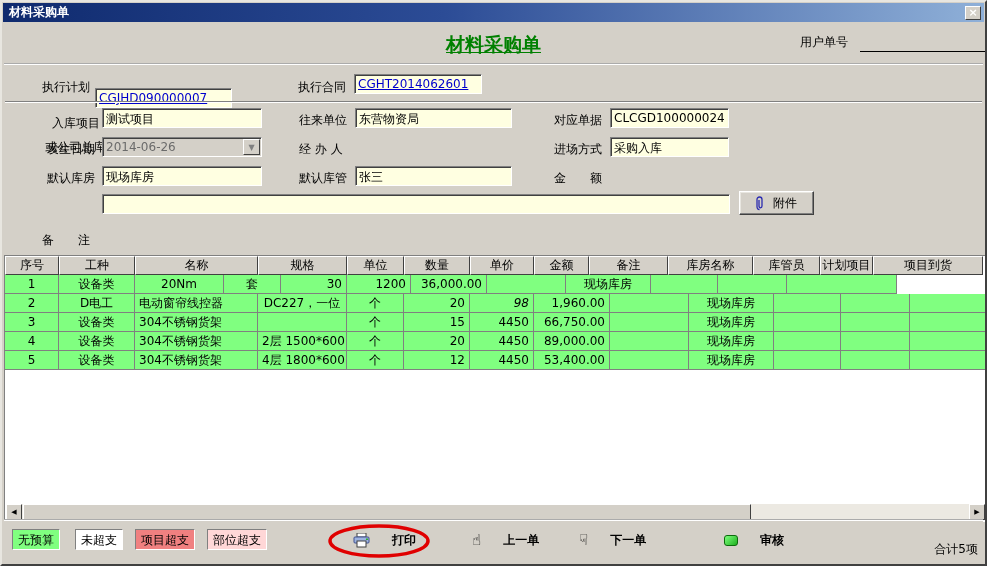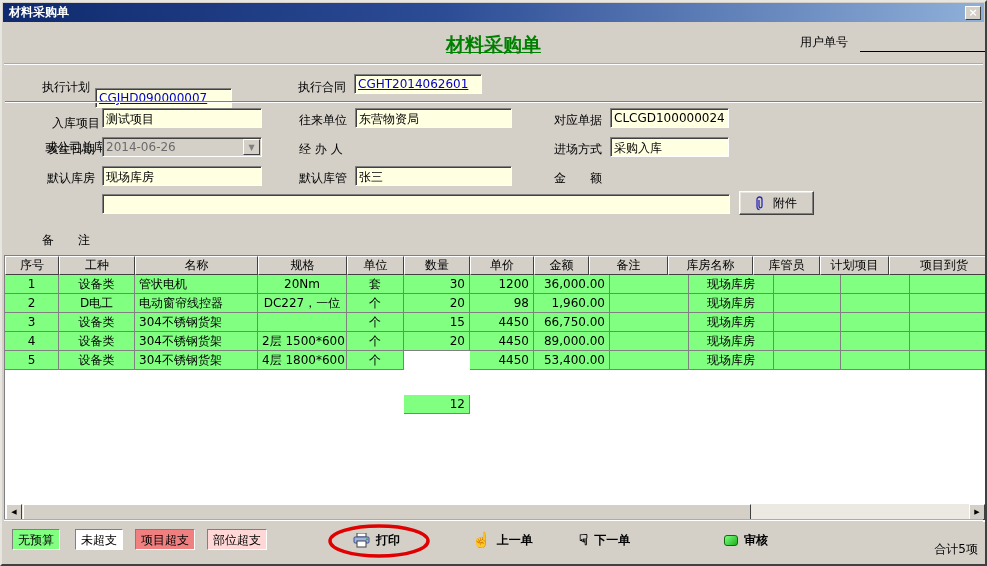--- a/index.html
+++ b/index.html
@@ -80,22 +80,22 @@
     position:absolute; left:17px; top:0; width:728px; height:16px; background:#d4d0c8;
     border:1px solid; border-color:#fff #404040 #404040 #fff; cursor:pointer;
   }
   
   #footer { position:absolute; left:2px; right:2px; bottom:2px; height:43px;
     border-top:2px groove #fff; background:#d4d0c8; }
   .legend {
     position:absolute; top:8px; height:21px; padding:2px 5px;
     border:1px solid; border-color:#808080 #fff #fff #808080; line-height:16px;
   }
-  .foot-act { position:absolute; top:11px; display:flex; align-items:center; gap:6px;
-    font-weight:bold; cursor:pointer;font-family:Liberation Serif, serif; }
+  .foot-act { position:absolute; top:11px; display:flex; align-items:center; gap:22px;
+    font-weight:bold; cursor:pointer; }
   .hand-icon { font-size:15px; line-height:15px; }
   .audit-dot { width:14px; height:11px; background:linear-gradient(135deg,#7dff7d,#1faf1f);
     border:1px solid #0c6b0c; border-radius:3px; }
   .annot { position:absolute; pointer-events:none; }
   .total { position:absolute; right:5px; bottom:4px; }
   .two-line { text-align:right; line-height:12px; }
 </style>
 </head>
 <body>
 
@@ -159,47 +159,46 @@
         <div class="hcell" style="width: 76px; text-align: center;">工种</div>
         <div class="hcell" style="width: 123px; text-align: center;">名称</div>
         <div class="hcell" style="width: 89px; text-align: center;">规格</div>
         <div class="hcell" style="width: 57px; text-align: center;">单位</div>
         <div class="hcell" style="width: 66px; text-align: center;">数量</div>
         <div class="hcell" style="width: 64px; text-align: center;">单价</div>
         <div class="hcell" style="width: 55px; text-align: center;">金额</div>
         <div class="hcell" style="width: 79px; text-align: center;">备注</div>
         <div class="hcell" style="width: 85px; text-align: center;">库房名称</div>
         <div class="hcell" style="width: 67px; text-align: center;">库管员</div>
-        <div class="hcell" style="width: 69px; text-align: center;">计划项目</div>
+        <div class="hcell" style="width: 53px; text-align: center;">计划项目</div>
         <div class="hcell" style="width: 110px; text-align: center;">项目到货</div>
       </div>
     <div id="tbody">
         <div class="trow">
           <div class="tcell" style="width: 54px; text-align: center;">1</div>
           <div class="tcell" style="width: 76px; text-align: center;">设备类</div>
-          <div class="tcell" style="width: 123px; text-align: left;">管状电机</div>
           <div class="tcell" style="width: 89px; text-align: center;">20Nm</div>
           <div class="tcell" style="width: 57px; text-align: center;">套</div>
           <div class="tcell" style="width: 66px; text-align: right;">30</div>
           <div class="tcell" style="width: 64px; text-align: right;">1200</div>
           <div class="tcell" style="width: 76px; text-align: right;">36,000.00</div>
           <div class="tcell" style="width: 79px; text-align: left;"></div>
           <div class="tcell" style="width: 85px; text-align: center;">现场库房</div>
           <div class="tcell" style="width: 67px; text-align: center;"></div>
           <div class="tcell" style="width: 69px; text-align: center;"></div>
           <div class="tcell" style="width: 110px; text-align: center;"></div>
         </div>
         <div class="trow">
           <div class="tcell" style="width: 54px; text-align: center;">2</div>
           <div class="tcell" style="width: 76px; text-align: center;">D电工</div>
           <div class="tcell" style="width: 123px; text-align: left;">电动窗帘线控器</div>
           <div class="tcell" style="width: 89px; text-align: center;">DC227，一位</div>
           <div class="tcell" style="width: 57px; text-align: center;">个</div>
           <div class="tcell" style="width: 66px; text-align: right;">20</div>
-          <div class="tcell" style="width: 64px; text-align: right;">98</div>
+          <div class="tcell" style="width: 64px; text-align: right; font-style: italic;">98</div>
           <div class="tcell" style="width: 76px; text-align: right;">1,960.00</div>
           <div class="tcell" style="width: 79px; text-align: left;"></div>
           <div class="tcell" style="width: 85px; text-align: center;">现场库房</div>
           <div class="tcell" style="width: 67px; text-align: center;"></div>
           <div class="tcell" style="width: 69px; text-align: center;"></div>
           <div class="tcell" style="width: 110px; text-align: center;"></div>
         </div>
         <div class="trow">
           <div class="tcell" style="width: 54px; text-align: center;">3</div>
           <div class="tcell" style="width: 76px; text-align: center;">设备类</div>
@@ -229,21 +228,21 @@
           <div class="tcell" style="width: 67px; text-align: center;"></div>
           <div class="tcell" style="width: 69px; text-align: center;"></div>
           <div class="tcell" style="width: 110px; text-align: center;"></div>
         </div>
         <div class="trow">
           <div class="tcell" style="width: 54px; text-align: center;">5</div>
           <div class="tcell" style="width: 76px; text-align: center;">设备类</div>
           <div class="tcell" style="width: 123px; text-align: left;">304不锈钢货架</div>
           <div class="tcell" style="width: 89px; text-align: center;">4层 1800*600</div>
           <div class="tcell" style="width: 57px; text-align: center;">个</div>
-          <div class="tcell" style="width: 66px; text-align: right; margin-top: 44px;">12</div>
+          <div class="tcell" style="width: 66px; text-align: right;">12</div>
           <div class="tcell" style="width: 64px; text-align: right;">4450</div>
           <div class="tcell" style="width: 76px; text-align: right;">53,400.00</div>
           <div class="tcell" style="width: 79px; text-align: left;"></div>
           <div class="tcell" style="width: 85px; text-align: center;">现场库房</div>
           <div class="tcell" style="width: 67px; text-align: center;"></div>
           <div class="tcell" style="width: 69px; text-align: center;"></div>
           <div class="tcell" style="width: 110px; text-align: center;"></div>
         </div>
       </div>
     <div class="hscroll">

